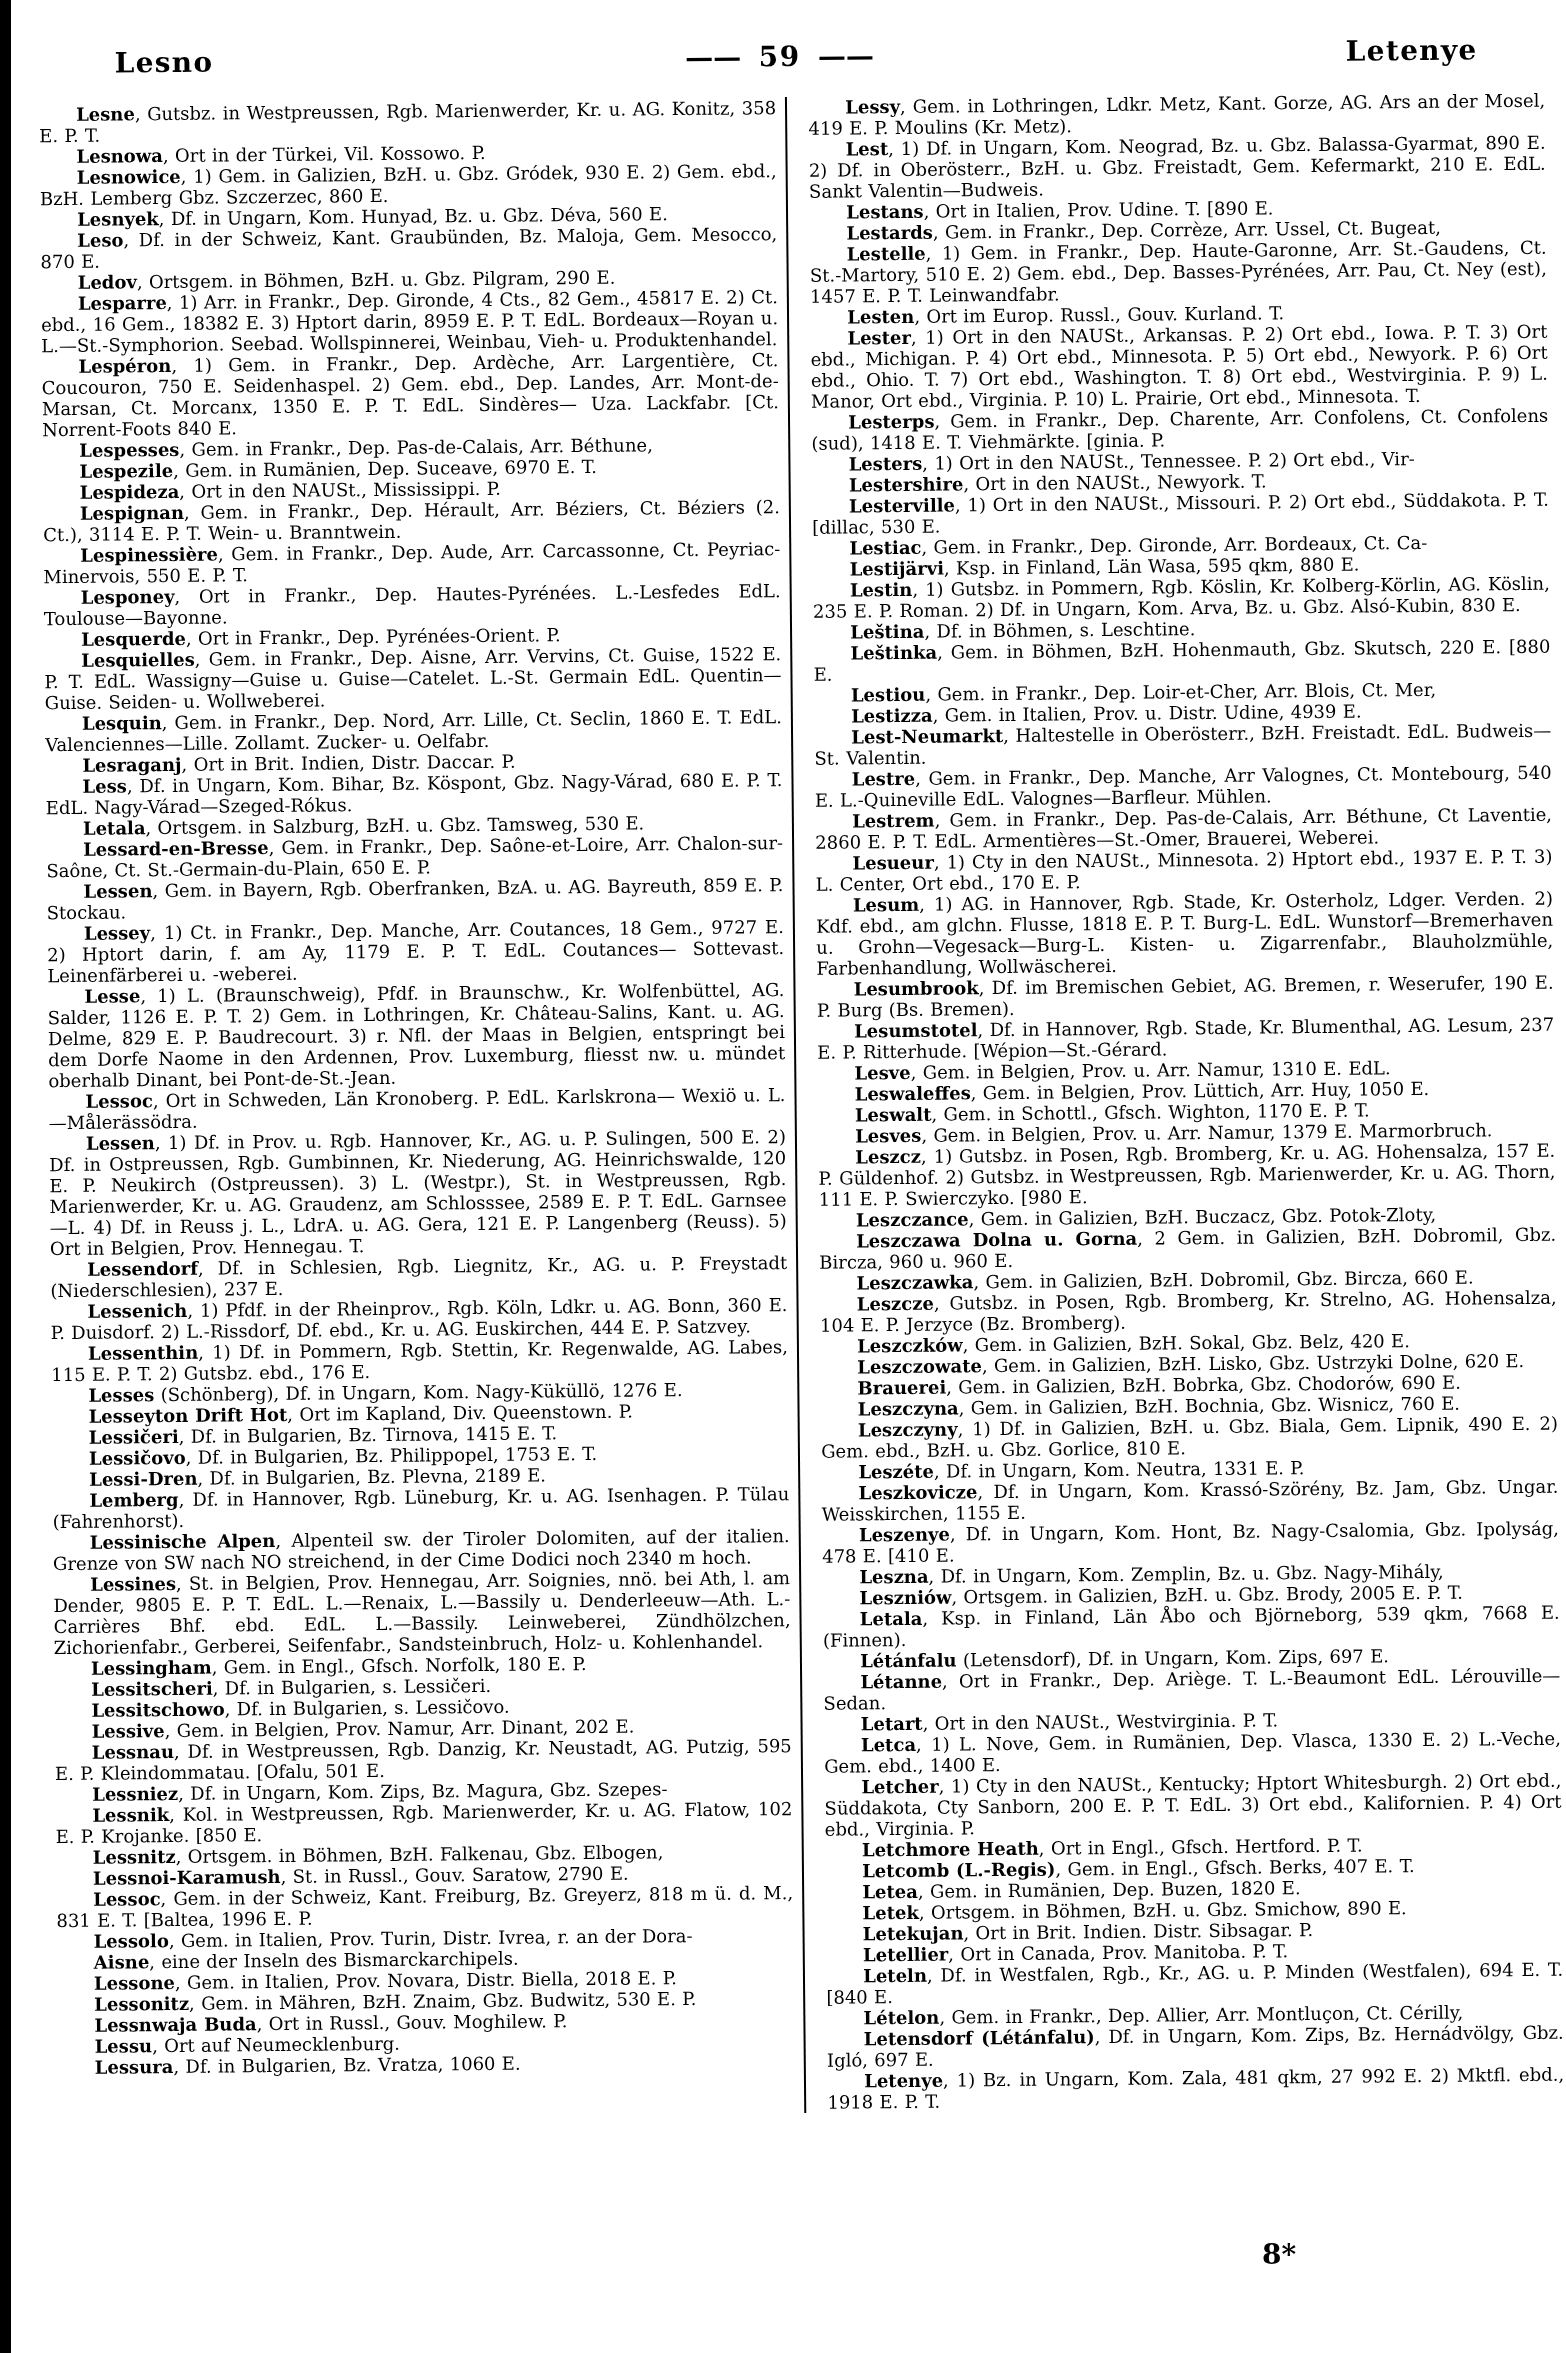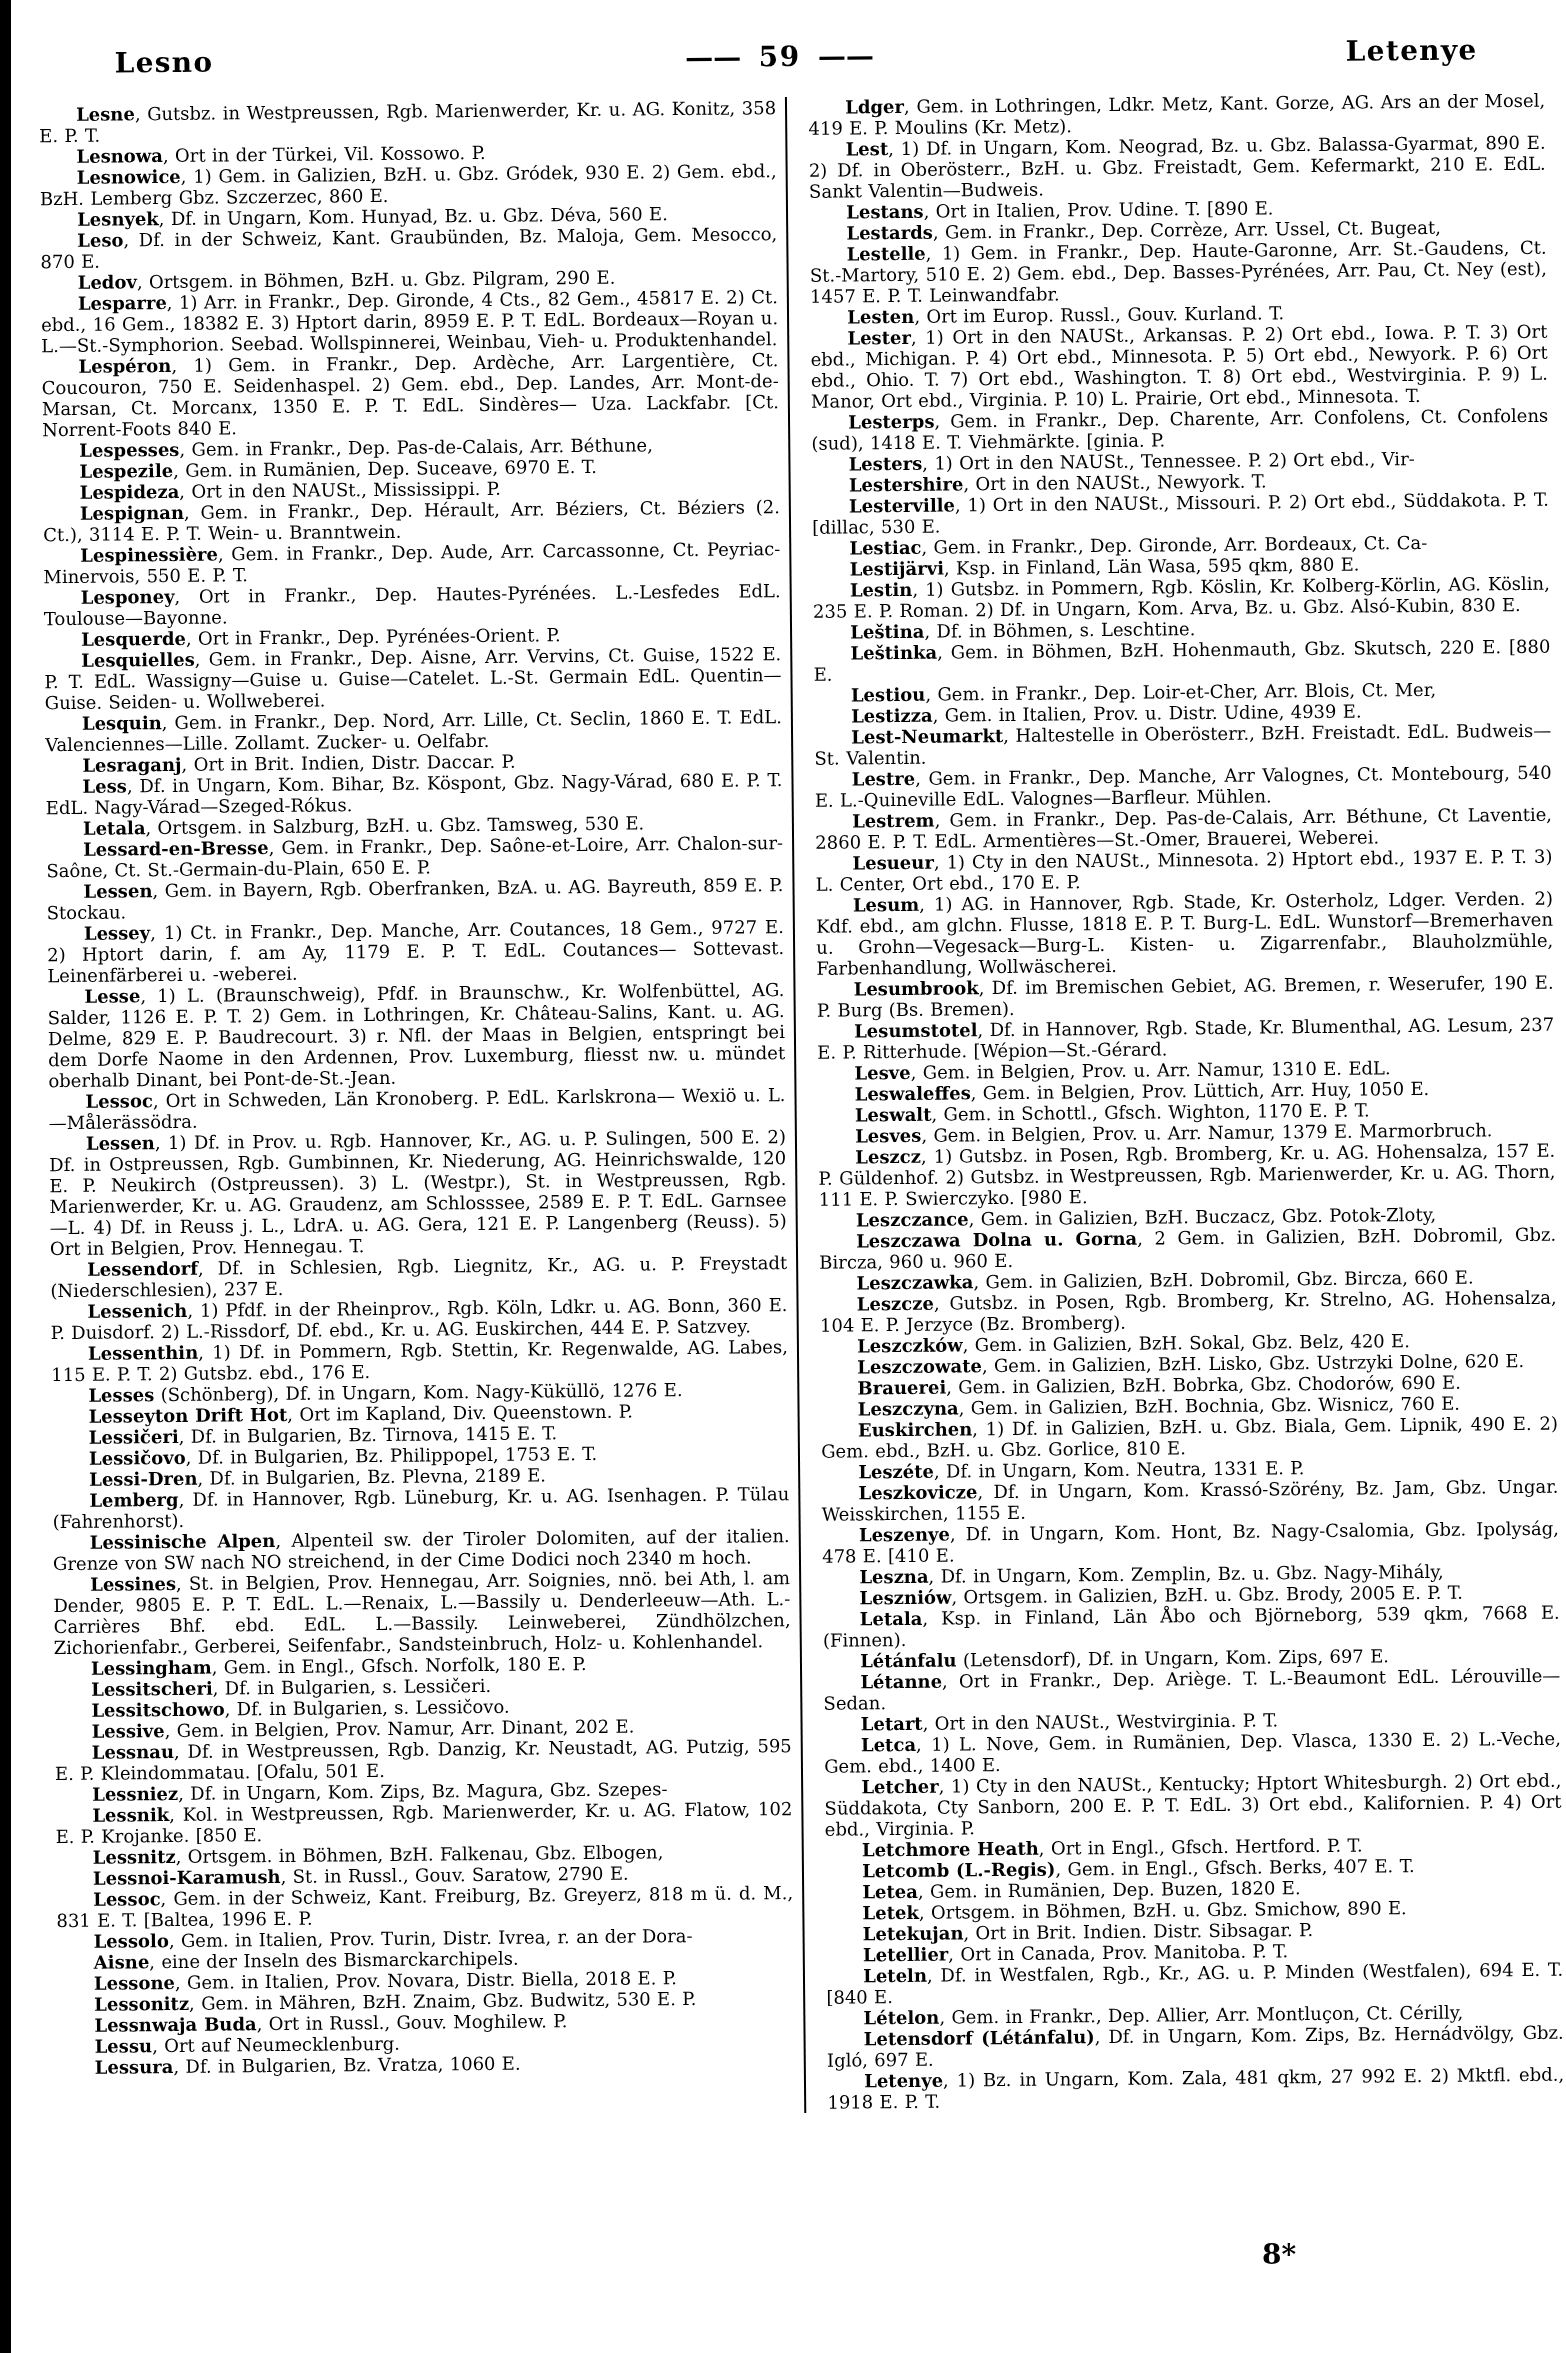--- a/index.html
+++ b/index.html
@@ -171,21 +171,21 @@
 
         <p class="entry"><span class="head">Lessu</span><span>, Ort auf Neumecklenburg.</span></p>
 
         <p class="entry"><span class="head">Lessura</span><span>, Df. in Bulgarien, Bz. Vratza, 1060 E.</span></p>
       </div>
 
     <div class="divider"></div>
 
     <div class="col right">
 
-        <p class="entry"><span class="head">Ldger</span><span>, Gem. in Lothringen, Ldkr. Metz, Kant. Gorze, AG. Ars an der Mosel, 419 E.  P. Moulins (Kr. Metz).</span></p>
+        <p class="entry"><span class="head">Lessy</span><span>, Gem. in Lothringen, Ldkr. Metz, Kant. Gorze, AG. Ars an der Mosel, 419 E.  P. Moulins (Kr. Metz).</span></p>
 
         <p class="entry"><span class="head">Lest</span><span>, 1) Df. in Ungarn, Kom. Neograd, Bz. u. Gbz. Balassa-Gyarmat, 890 E.  2) Df. in Oberösterr., BzH. u. Gbz. Freistadt, Gem. Kefermarkt, 210 E.  EdL. Sankt Valentin—Budweis.</span></p>
 
         <p class="entry"><span class="head">Lestans</span><span>, Ort in Italien, Prov. Udine.  T.                    [890 E.</span></p>
 
         <p class="entry"><span class="head">Lestards</span><span>, Gem. in Frankr., Dep. Corrèze, Arr. Ussel, Ct. Bugeat,</span></p>
 
         <p class="entry"><span class="head">Lestelle</span><span>, 1) Gem. in Frankr., Dep. Haute-Garonne, Arr. St.-Gaudens, Ct. St.-Martory, 510 E.  2) Gem. ebd., Dep. Basses-Pyrénées, Arr. Pau, Ct. Ney (est), 1457 E.  P. T.  Leinwandfabr.</span></p>
 
         <p class="entry"><span class="head">Lesten</span><span>, Ort im Europ. Russl., Gouv. Kurland.  T.</span></p>
@@ -247,21 +247,21 @@
         <p class="entry"><span class="head">Leszcze</span><span>, Gutsbz. in Posen, Rgb. Bromberg, Kr. Strelno, AG. Hohensalza, 104 E.  P. Jerzyce (Bz. Bromberg).</span></p>
 
         <p class="entry"><span class="head">Leszczków</span><span>, Gem. in Galizien, BzH. Sokal, Gbz. Belz, 420 E.</span></p>
 
         <p class="entry"><span class="head">Leszczowate</span><span>, Gem. in Galizien, BzH. Lisko, Gbz. Ustrzyki Dolne, 620 E.</span></p>
 
         <p class="entry"><span class="head">Brauerei</span><span>, Gem. in Galizien, BzH. Bobrka, Gbz. Chodorów, 690 E.</span></p>
 
         <p class="entry"><span class="head">Leszczyna</span><span>, Gem. in Galizien, BzH. Bochnia, Gbz. Wisnicz, 760 E.</span></p>
 
-        <p class="entry"><span class="head">Euskirchen</span><span>, 1) Df. in Galizien, BzH. u. Gbz. Biala, Gem. Lipnik, 490 E.  2) Gem. ebd., BzH. u. Gbz. Gorlice, 810 E.</span></p>
+        <p class="entry"><span class="head">Leszczyny</span><span>, 1) Df. in Galizien, BzH. u. Gbz. Biala, Gem. Lipnik, 490 E.  2) Gem. ebd., BzH. u. Gbz. Gorlice, 810 E.</span></p>
 
         <p class="entry"><span class="head">Leszéte</span><span>, Df. in Ungarn, Kom. Neutra, 1331 E.  P.</span></p>
 
         <p class="entry"><span class="head">Leszkovicze</span><span>, Df. in Ungarn, Kom. Krassó-Szörény, Bz. Jam, Gbz. Ungar. Weisskirchen, 1155 E.</span></p>
 
         <p class="entry"><span class="head">Leszenye</span><span>, Df. in Ungarn, Kom. Hont, Bz. Nagy-Csalomia, Gbz. Ipolyság, 478 E.                               [410 E.</span></p>
 
         <p class="entry"><span class="head">Leszna</span><span>, Df. in Ungarn, Kom. Zemplin, Bz. u. Gbz. Nagy-Mihály,</span></p>
 
         <p class="entry"><span class="head">Leszniów</span><span>, Ortsgem. in Galizien, BzH. u. Gbz. Brody, 2005 E.  P. T.</span></p>

